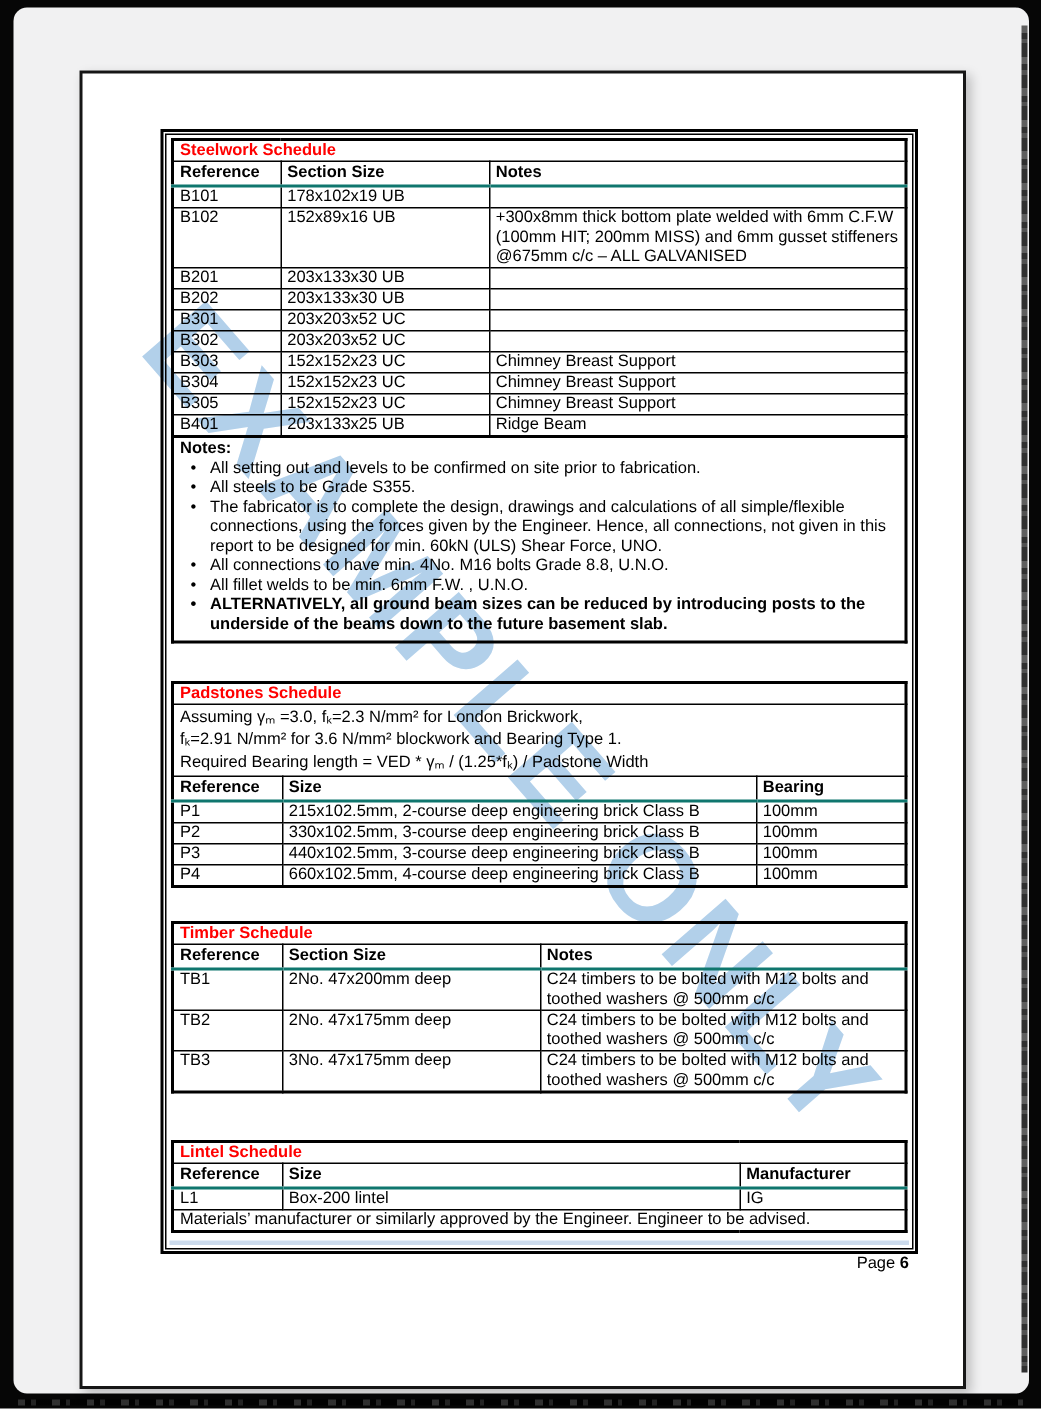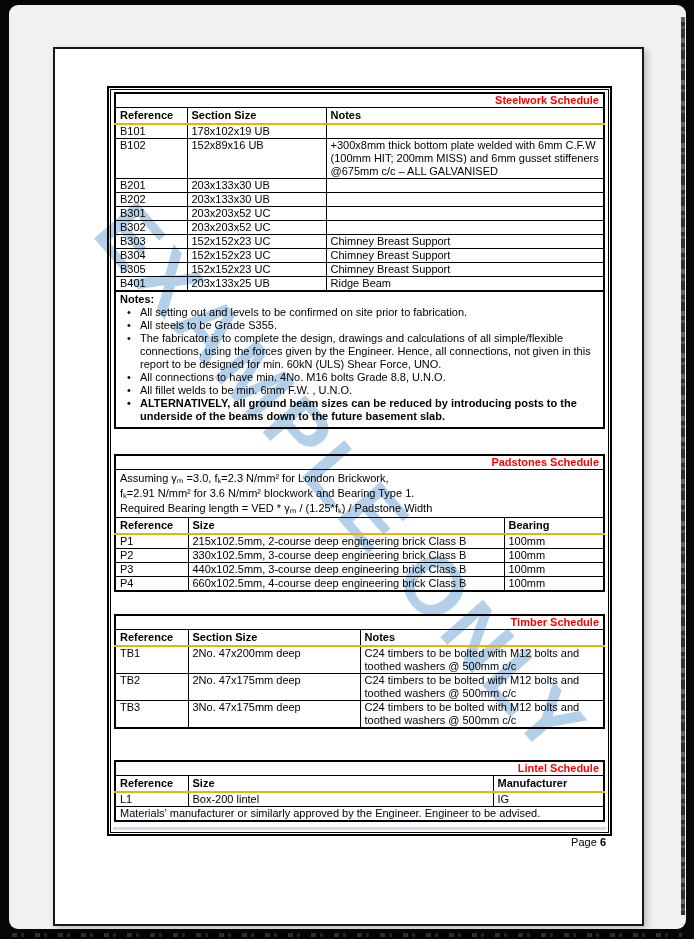--- a/index.html
+++ b/index.html
@@ -51,22 +51,22 @@
   }
   .frame-inner {
     width:100%; height:100%;
     border:1px solid #000;
     padding:2px 3px;
     position:relative;
   }
   table { width:100%; border-collapse:collapse; font-size:11px; line-height:13px; table-layout:fixed; }
   .tbl { border:2px solid #000; }
   .tbl td { border:1px solid #000; padding:0 4px; vertical-align:top; text-align:left; overflow:hidden; }
-  .title-row td { color:#ff0000; font-weight:bold; text-align:right; height:13px; }
-  .hdr td { font-weight:bold; height:16px; line-height:15px; border-bottom:2px solid #eab308; }
+  .title-row td { color:#ff0000; font-weight:bold; text-align:left; height:13px; }
+  .hdr td { font-weight:bold; height:16px; line-height:15px; border-bottom:2px solid #0f766e; }
   .assume td { line-height:15px; padding-top:1px; padding-bottom:1px; }
   .tb-row td { height:26px; }
   .notes-box {
     border:2px solid #000; border-top:none;
     padding:1px 4px 4px 4px;
     font-size:11px; line-height:13px;
   }
   .notes-label { font-weight:bold; }
   ul.notes { list-style:none; }
   ul.notes li { position:relative; padding-left:20px; margin-top:0; }

